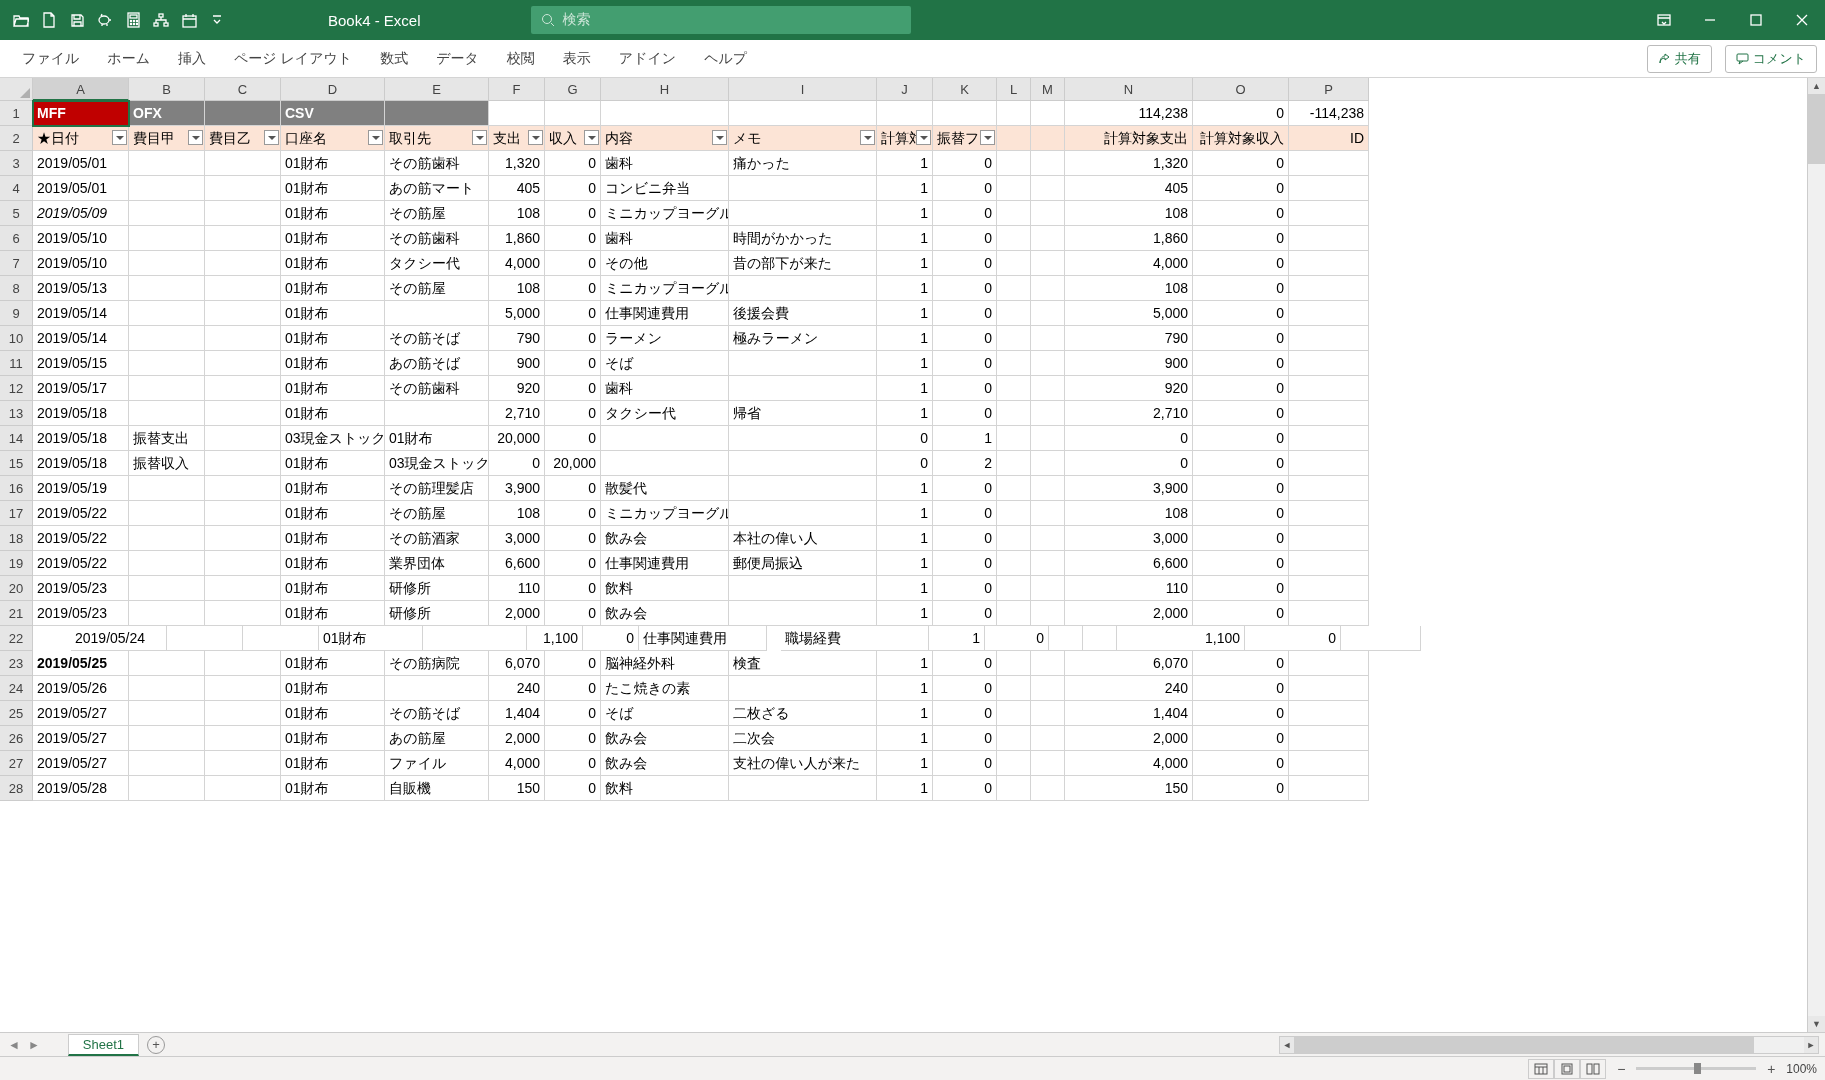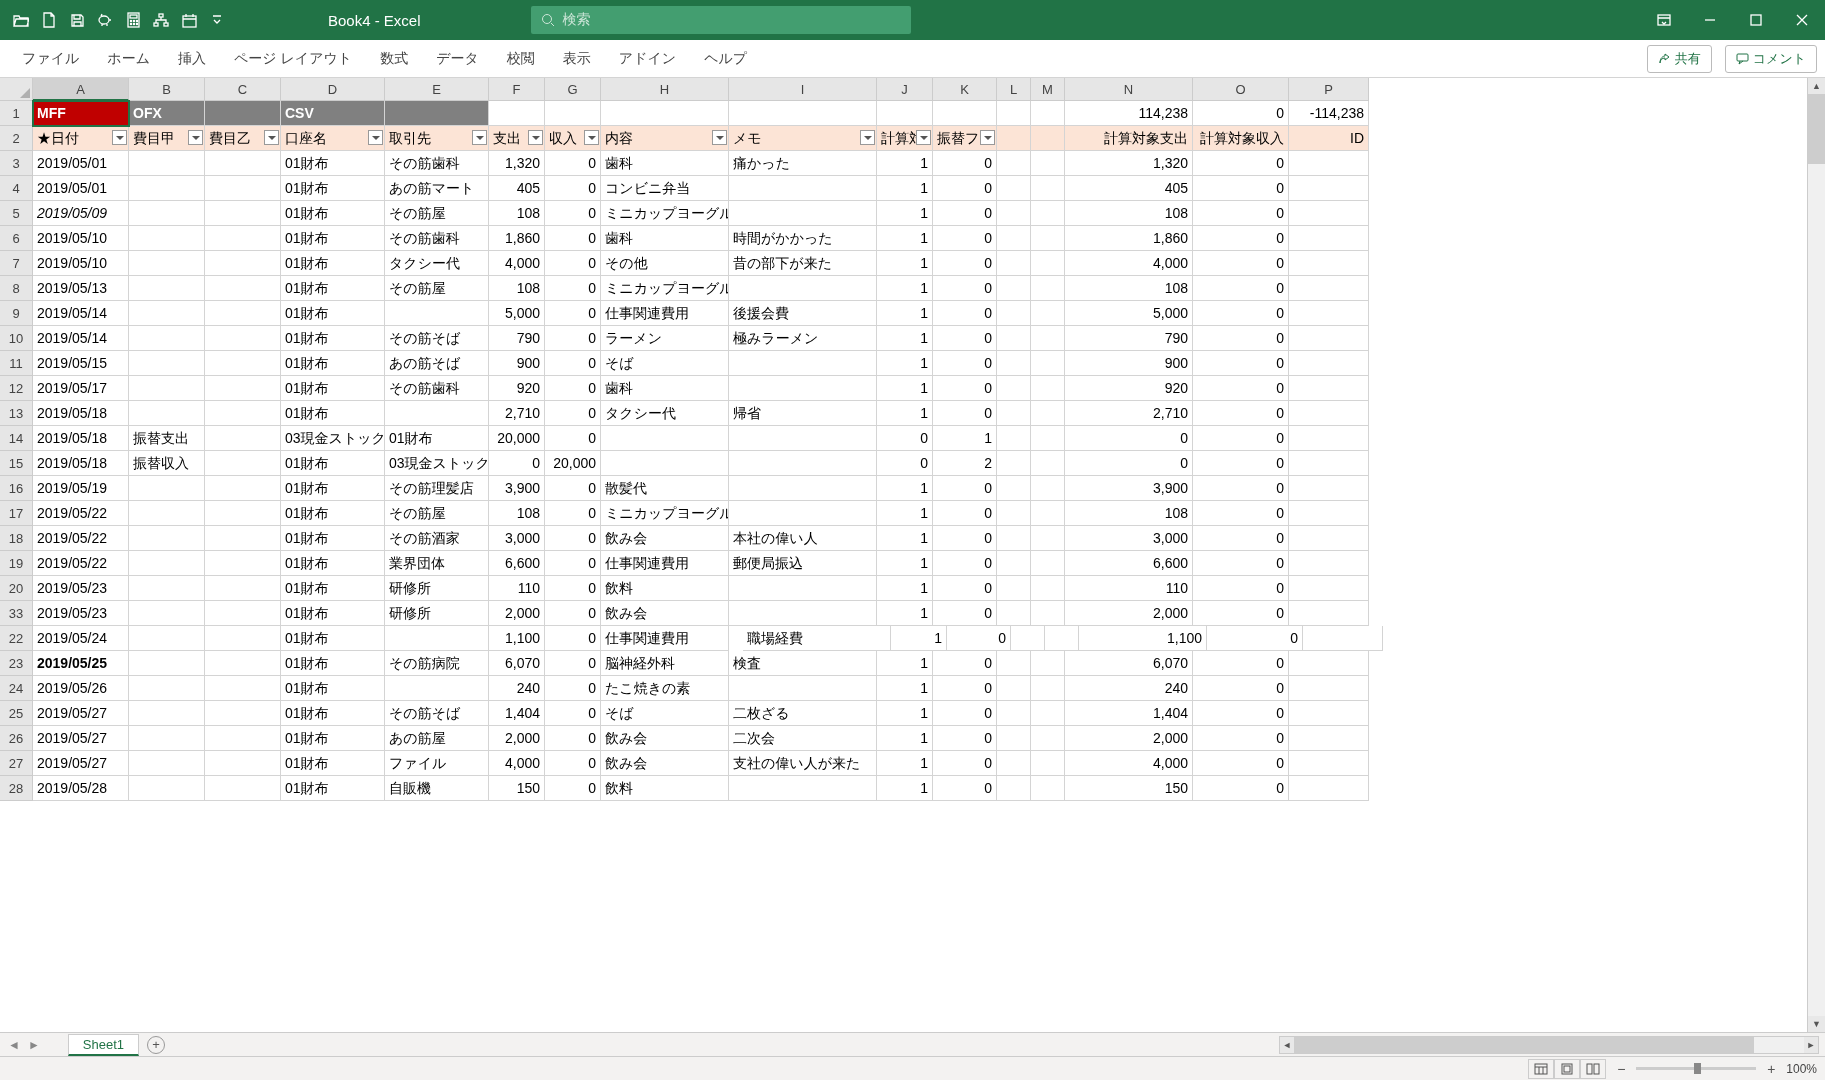--- a/index.html
+++ b/index.html
@@ -228,21 +228,21 @@
       <div class="row-h">11</div>
       <div class="row-h">12</div>
       <div class="row-h">13</div>
       <div class="row-h">14</div>
       <div class="row-h">15</div>
       <div class="row-h">16</div>
       <div class="row-h">17</div>
       <div class="row-h">18</div>
       <div class="row-h">19</div>
       <div class="row-h">20</div>
-      <div class="row-h">33</div>
+      <div class="row-h">21</div>
       <div class="row-h">22</div>
       <div class="row-h">23</div>
       <div class="row-h">24</div>
       <div class="row-h">25</div>
       <div class="row-h">26</div>
       <div class="row-h">27</div>
       <div class="row-h">28</div>
     </div>
   <div class="cells" id="cells">
       <div class="row">
@@ -617,21 +617,21 @@
         <div class="cell" style="width: 148px;"></div>
         <div class="cell num" style="width: 56px;">1</div>
         <div class="cell num" style="width: 64px;">0</div>
         <div class="cell" style="width: 34px;"></div>
         <div class="cell" style="width: 34px;"></div>
         <div class="cell num" style="width: 128px;">2,000</div>
         <div class="cell num" style="width: 96px;">0</div>
         <div class="cell" style="width: 80px;"></div>
       </div>
       <div class="row">
-        <div class="cell" style="width: 96px;">2019/05/24</div>
+        <div class="cell" style="width: 96px; margin-left: 38px;">2019/05/24</div>
         <div class="cell" style="width: 76px;"></div>
         <div class="cell" style="width: 76px;"></div>
         <div class="cell" style="width: 104px;">01財布</div>
         <div class="cell" style="width: 104px;"></div>
         <div class="cell num" style="width: 56px;">1,100</div>
         <div class="cell num" style="width: 56px;">0</div>
         <div class="cell" style="width: 128px;">仕事関連費用</div>
         <div class="cell" style="width: 148px; margin-left: 14px;">職場経費</div>
         <div class="cell num" style="width: 56px;">1</div>
         <div class="cell num" style="width: 64px;">0</div>

